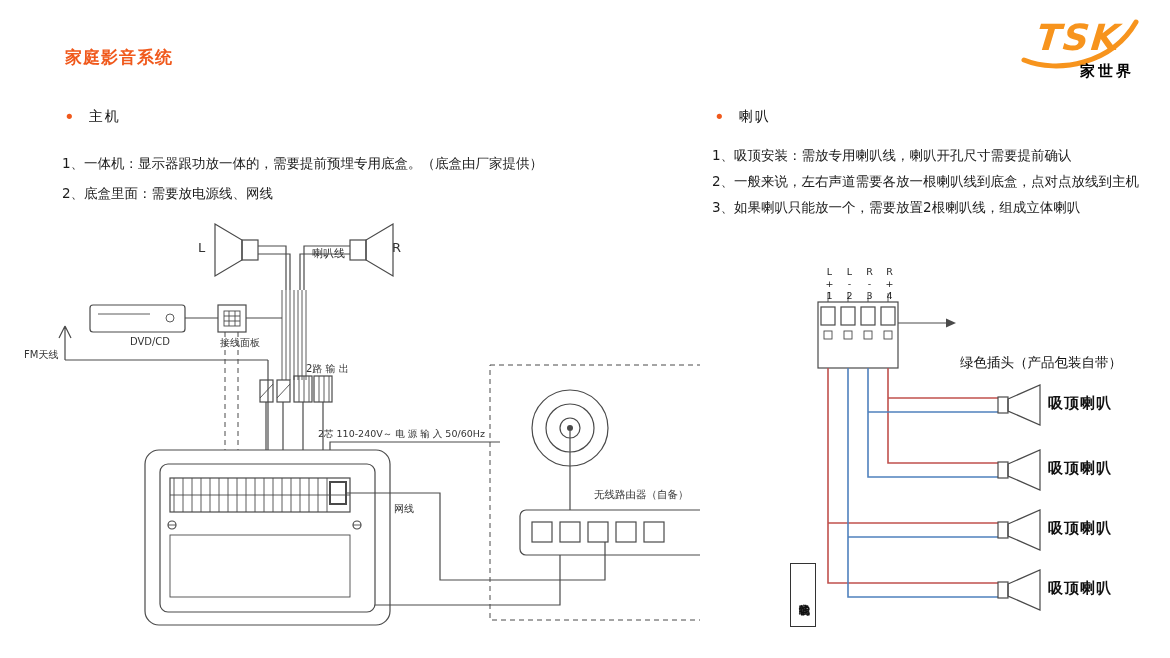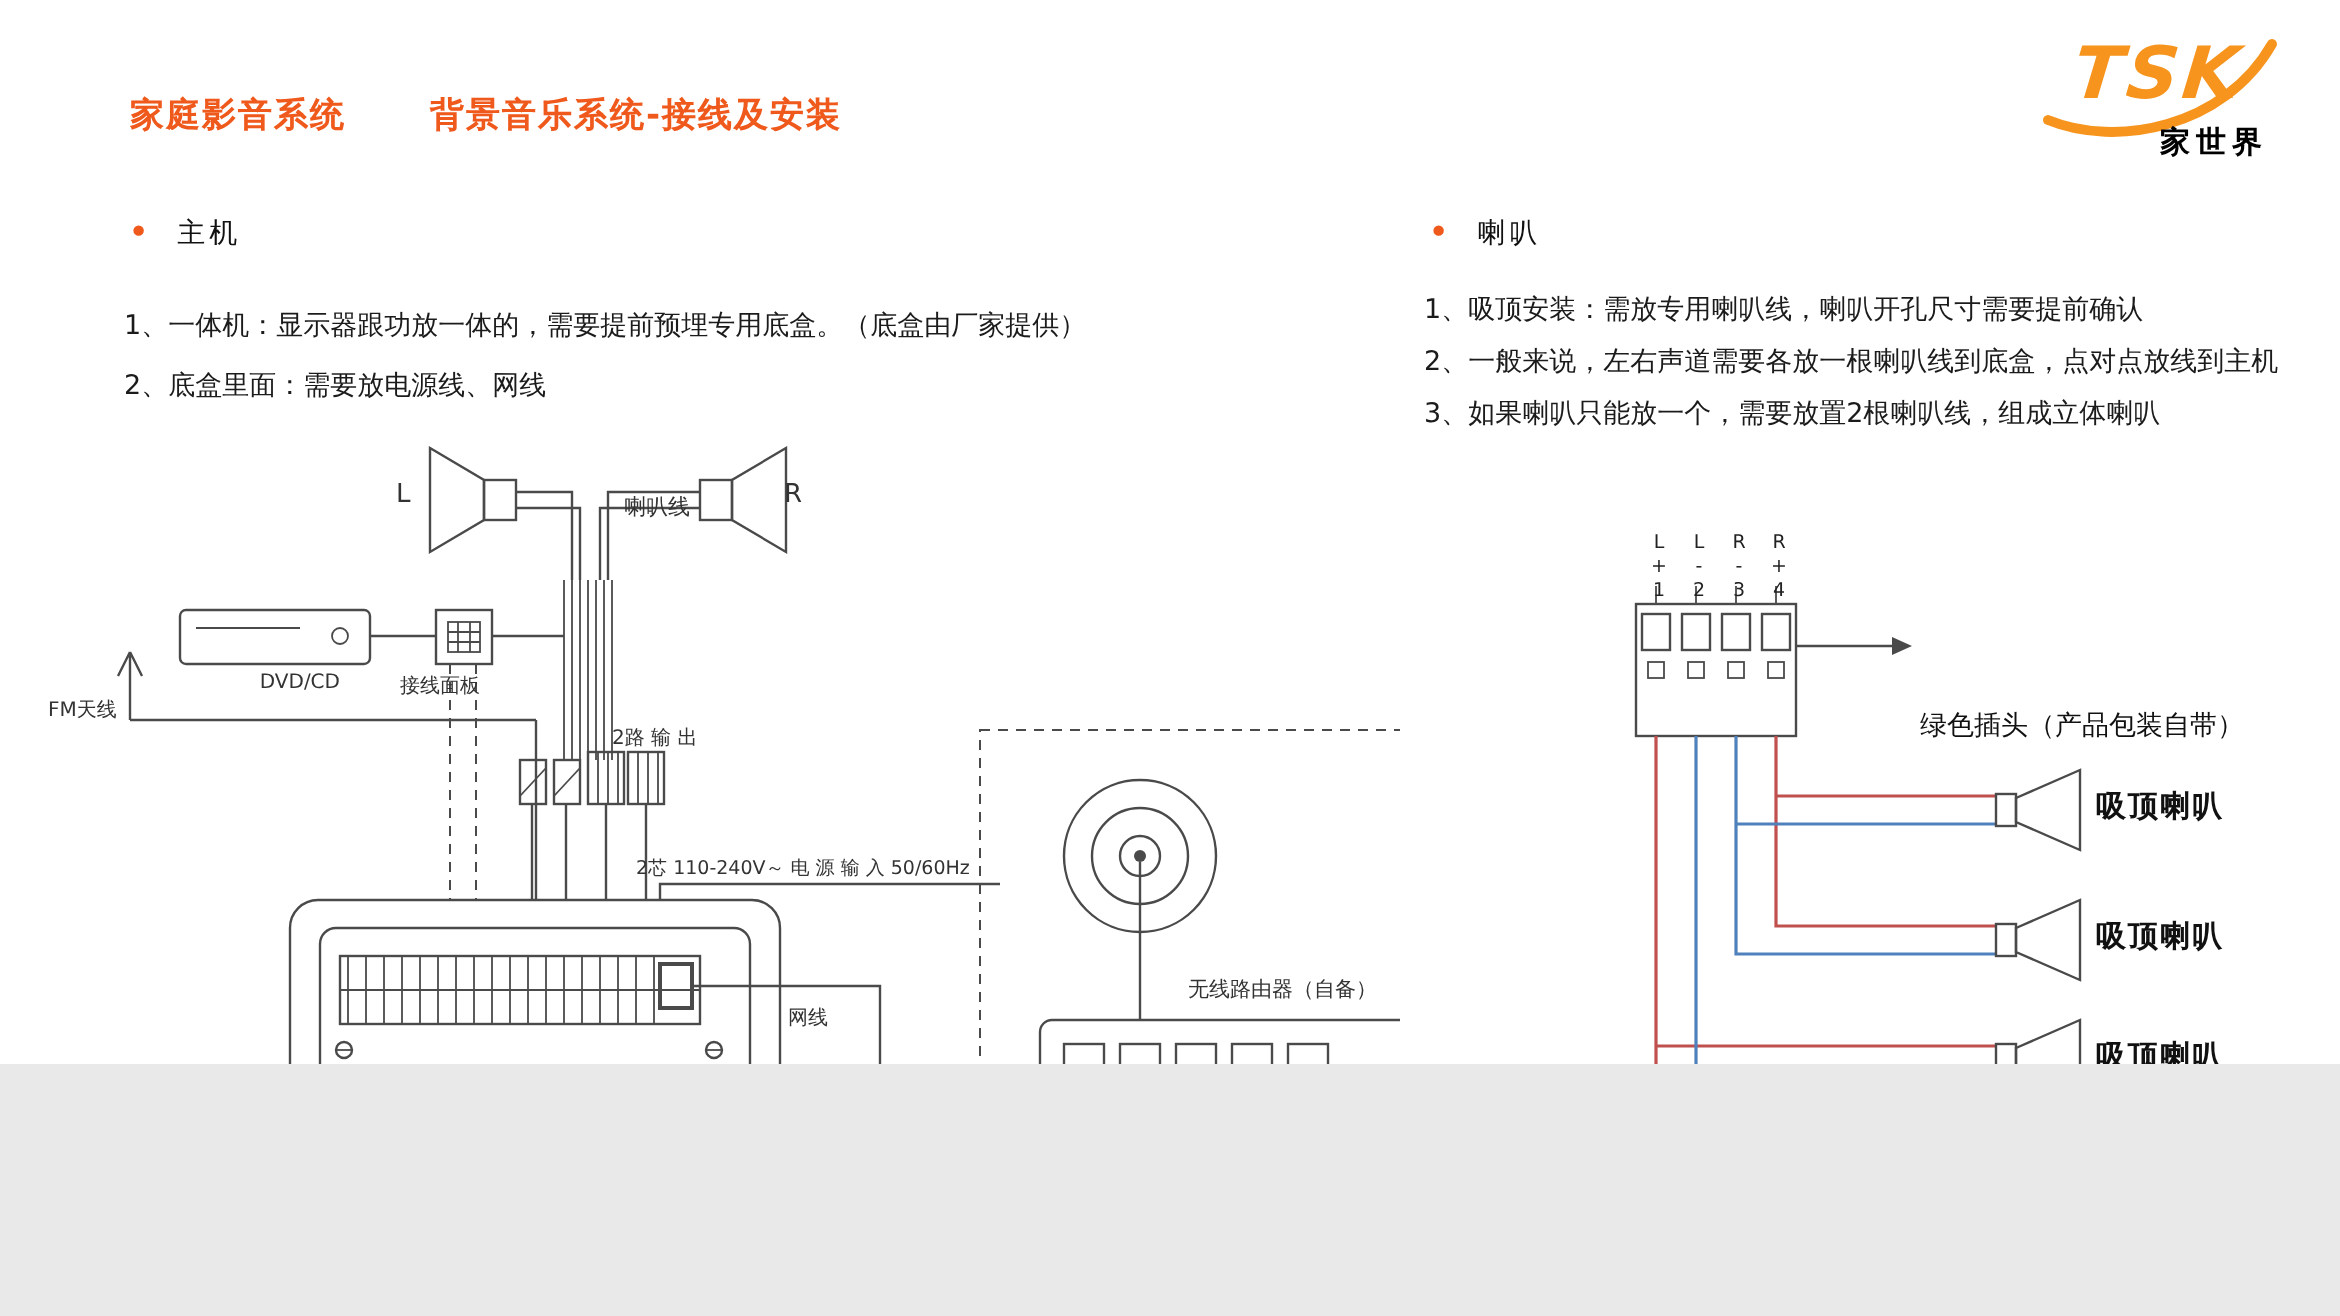--- a/index.html
+++ b/index.html
@@ -4,21 +4,21 @@
 <style>
   :root{
     --accent:#f0591c;
     --logo-orange:#f7941d;
     --wire-red:#c0504d;
     --wire-blue:#4f81bd;
     --line:#4a4a4a;
   }
   *{margin:0;padding:0;box-sizing:border-box;}
   body{background:#e9e9e9;font-family:"DejaVu Sans","Liberation Sans",sans-serif;}
-  .page{position:relative;width:1170px;height:532px;background:#ffffff;overflow:hidden;}
+  .page{position:relative;width:1170px;height:658px;background:#ffffff;overflow:hidden;}
 
   
   .title{position:absolute;left:65px;top:46px;display:flex;gap:42px;
          font-size:17px;font-weight:700;color:var(--accent);letter-spacing:1px;}
   .logo{position:absolute;right:30px;top:14px;width:122px;height:80px;}
   .logo svg{position:absolute;left:0;top:0;}
   .logo-tsk{position:absolute;left:0;top:6px;width:100%;text-align:center;
             font-size:36px;font-weight:800;font-style:italic;letter-spacing:2px;
             color:var(--logo-orange);transform:skewX(-6deg);line-height:1;}
   .logo-sub{position:absolute;right:6px;top:48px;font-size:15px;font-weight:700;
@@ -57,21 +57,20 @@
   .wblue{stroke:var(--wire-blue);fill:none;stroke-width:1.6px;}
   .solid{fill:var(--line);stroke:none;}
 </style>
 </head>
 <body>
 
 <div class="page">
 
   <div class="title">
     <span>家庭影音系统</span>
-    <span>背景音乐系统-接线及安装</span>
   </div>
 
   <div class="logo">
     <svg width="122" height="80" viewBox="0 0 122 80">
       <path d="M6,46 C40,60 94,50 118,8" stroke="var(--logo-orange)" stroke-width="5" fill="none" stroke-linecap="round"></path>
     </svg>
     <div class="logo-tsk">TSK</div>
     <div class="logo-sub">家世界</div>
   </div>
 
@@ -194,21 +193,21 @@
           <rect class="ln" x="624" y="312" width="20" height="20"></rect>
           <circle class="ln" cx="708" cy="322" r="5"></circle>
         </g>
       </g>
     </svg>
 
     <div class="label" style="left:178px;top:30px;font-size:13px;">L</div>
     <div class="label" style="left:372px;top:30px;font-size:13px;">R</div>
     <div class="label" style="left:292px;top:36px;font-size:11px;">喇叭线</div>
     <div class="label" style="left:86px;top:126px;width:64px;text-align:right;">DVD/CD</div>
-    <div class="label" style="left:180px;top:126px;font-family:Liberation Serif, serif;">接线面板</div>
+    <div class="label" style="left:200px;top:126px;font-family:Liberation Serif, serif;">接线面板</div>
     <div class="label" style="left:4px;top:138px;">FM天线</div>
     <div class="label" style="left:286px;top:152px;">2路 输 出</div>
     <div class="label" style="left:298px;top:218px;font-size:9.5px;">2芯  110-240V～ 电 源 输 入  50/60Hz</div>
     <div class="label" style="left:374px;top:292px;">网线</div>
     <div class="label" style="left:574px;top:278px;font-size:10.5px;">无线路由器（自备）</div>
   </div>
 
   <div class="diagram d-spk">
     <svg width="455" height="385" viewBox="0 0 455 385">
 

